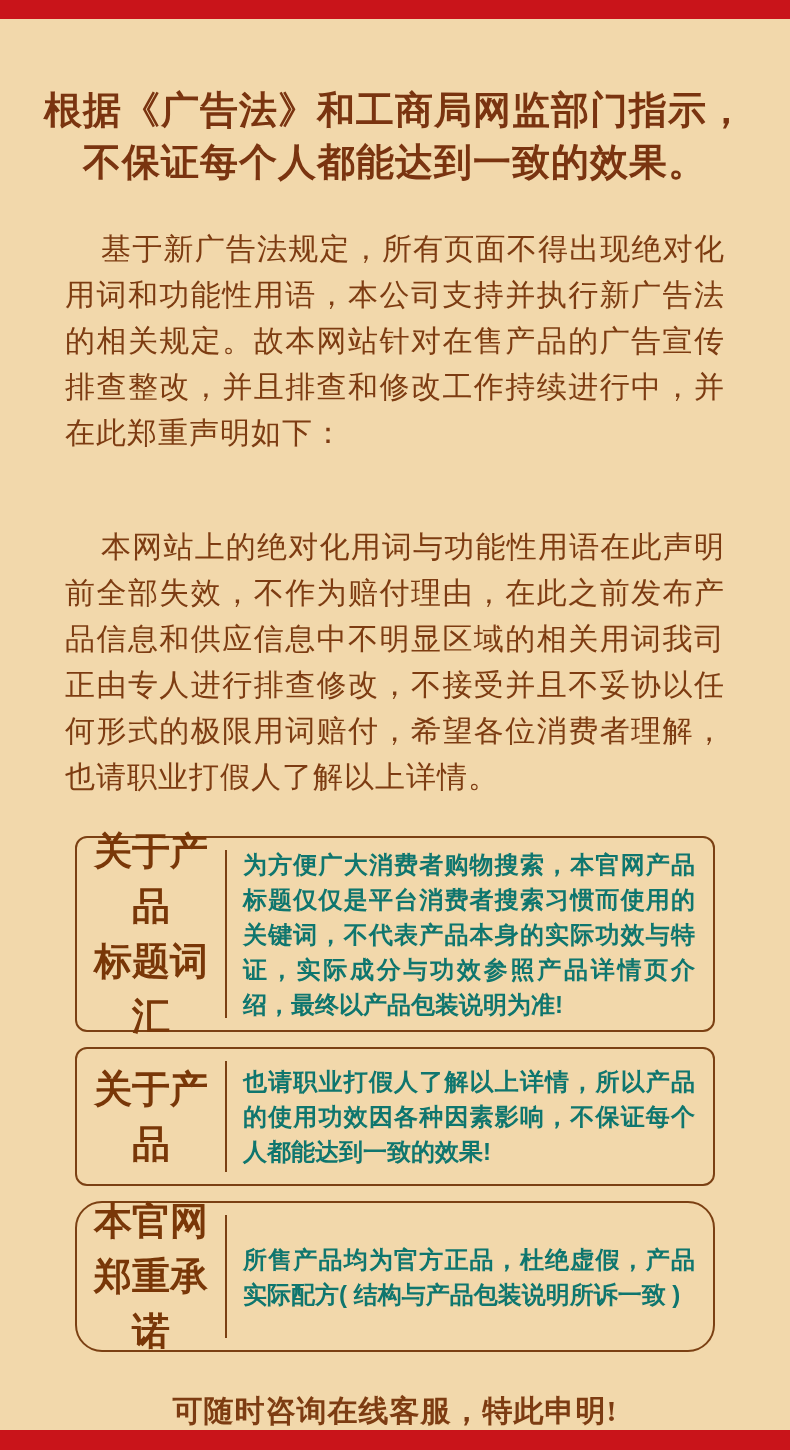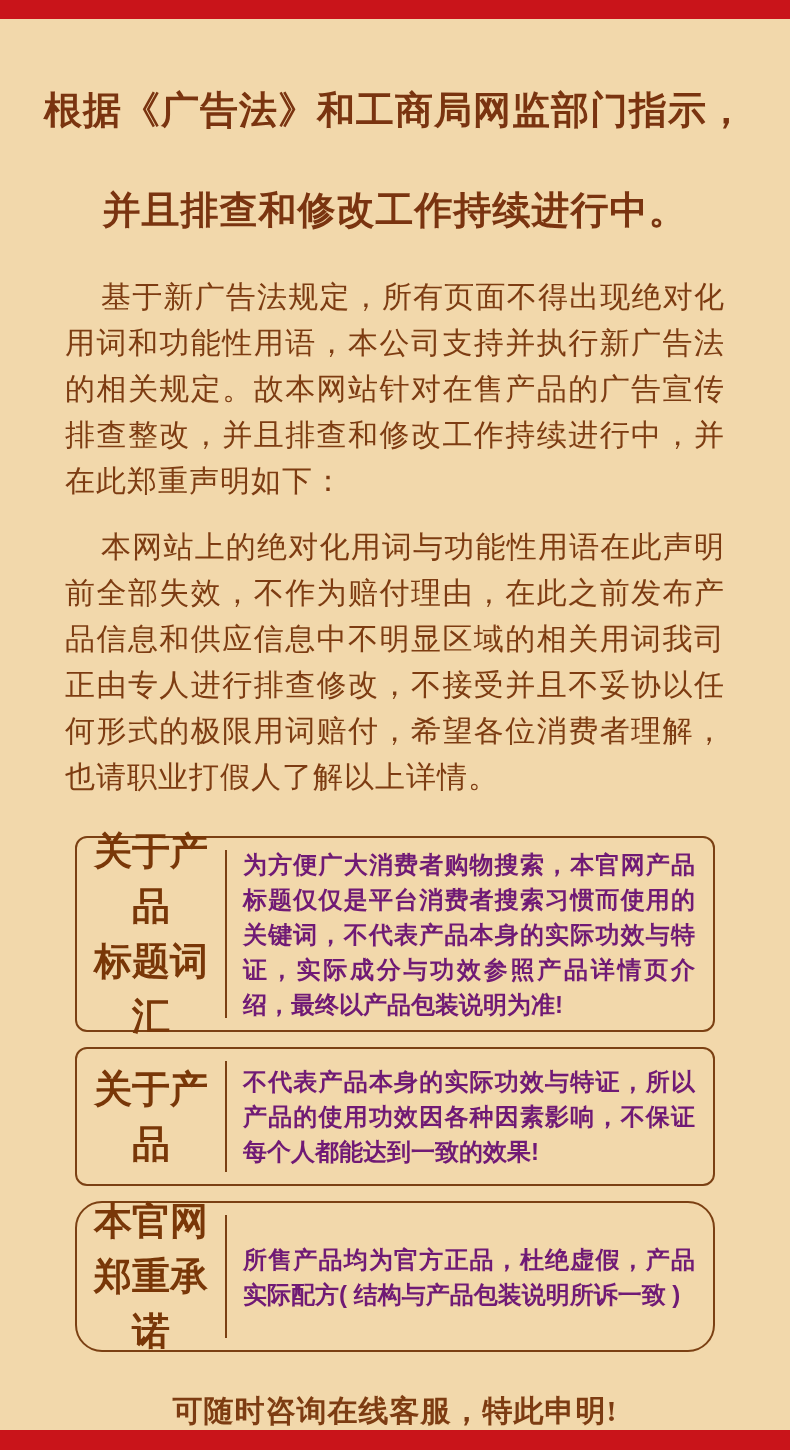--- a/index.html
+++ b/index.html
@@ -22,33 +22,33 @@
 
   .title {
     margin-top: 84px;
     text-align: center;
     font-weight: bold;
     font-size: 38px;
     line-height: 52px;
     color: #7a3410;
     letter-spacing: 1px;
   }
-  .title div { white-space: nowrap; margin-top: 48px; }
+  .title div { white-space: nowrap; }
 
   .para {
     margin: 0 65px;
     font-size: 30px;
     line-height: 46px;
     text-align: justify;
     text-indent: 1.2em;
     color: #7d3c12;
     letter-spacing: 1px;
   }
   .para.first { margin-top: 38px; }
-  .para.second { margin-top: 20px; }
+  .para.second { margin-top: 68px; }
 
   .boxes { margin-top: 36px; }
   .box {
     box-sizing: border-box;
     width: 640px;
     margin: 0 auto 15px auto;
     border: 2px solid #7b4013;
     border-radius: 12px;
     display: flex;
     align-items: center;
@@ -73,42 +73,42 @@
     background: #7b4013;
   }
   .box-body {
     flex: 1;
     padding-left: 16px;
     font-family: "Liberation Sans", "DejaVu Sans", sans-serif;
     font-weight: bold;
     font-size: 24px;
     line-height: 35px;
     text-align: justify;
-    color: #701a75;
+    color: #0f766e;
   }
 
   .footer {
     margin-top: 36px;
     text-align: center;
     font-weight: bold;
     font-size: 30px;
     line-height: 45px;
     color: #7d3c12;
     letter-spacing: 1px;
   }
 </style>
 </head>
 <body>
 
 <div class="page">
   <div class="band top"></div>
 
   <div class="title">
     <div>根据《广告法》和工商局网监部门指示，</div>
-    <div>并且排查和修改工作持续进行中。</div>
+    <div>不保证每个人都能达到一致的效果。</div>
   </div>
 
   <p class="para first">基于新广告法规定，所有页面不得出现绝对化用词和功能性用语，本公司支持并执行新广告法的相关规定。故本网站针对在售产品的广告宣传排查整改，并且排查和修改工作持续进行中，并在此郑重声明如下：</p>
   <p class="para second">本网站上的绝对化用词与功能性用语在此声明前全部失效，不作为赔付理由，在此之前发布产品信息和供应信息中不明显区域的相关用词我司正由专人进行排查修改，不接受并且不妥协以任何形式的极限用词赔付，希望各位消费者理解，也请职业打假人了解以上详情。</p>
 
   <div class="boxes">
 
     <div class="box b1">
       <div class="box-label">
         <div>关于产品</div>
@@ -116,21 +116,21 @@
       </div>
       <div class="box-divider"></div>
       <div class="box-body">为方便广大消费者购物搜索，本官网产品标题仅仅是平台消费者搜索习惯而使用的关键词，不代表产品本身的实际功效与特证，实际成分与功效参照产品详情页介绍，最终以产品包装说明为准!</div>
     </div>
 
     <div class="box b2">
       <div class="box-label">
         <div>关于产品</div>
       </div>
       <div class="box-divider"></div>
-      <div class="box-body">不代表产品本身的实际功效与特证，所以产品的使用功效因各种因素影响，不保证每个人都能达到一致的效果!</div>
+      <div class="box-body">也请职业打假人了解以上详情，所以产品的使用功效因各种因素影响，不保证每个人都能达到一致的效果!</div>
     </div>
 
     <div class="box b3">
       <div class="box-label">
         <div>本官网</div>
         <div>郑重承诺</div>
       </div>
       <div class="box-divider"></div>
       <div class="box-body">所售产品均为官方正品，杜绝虚假，产品实际配方( 结构与产品包装说明所诉一致 )</div>
     </div>

